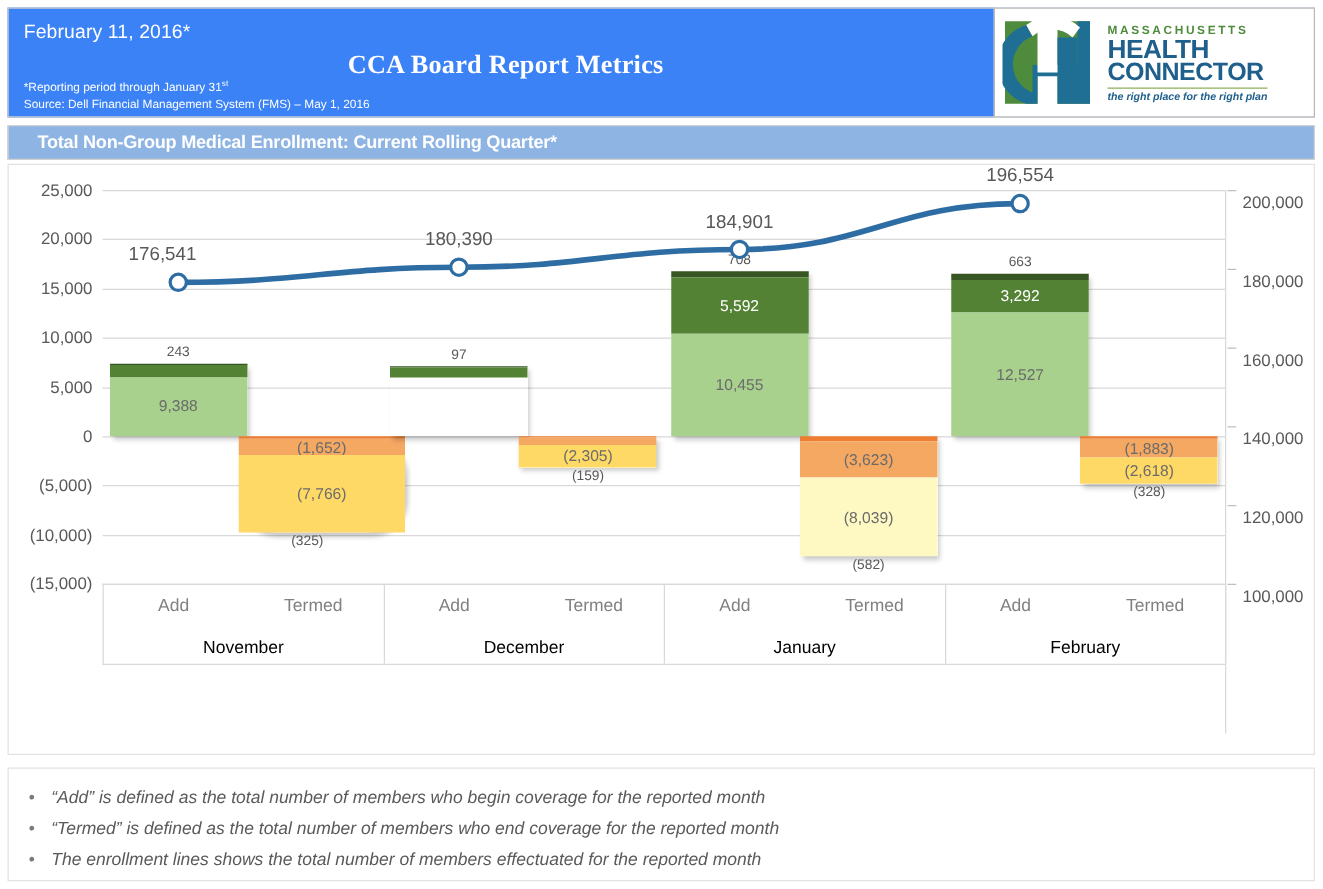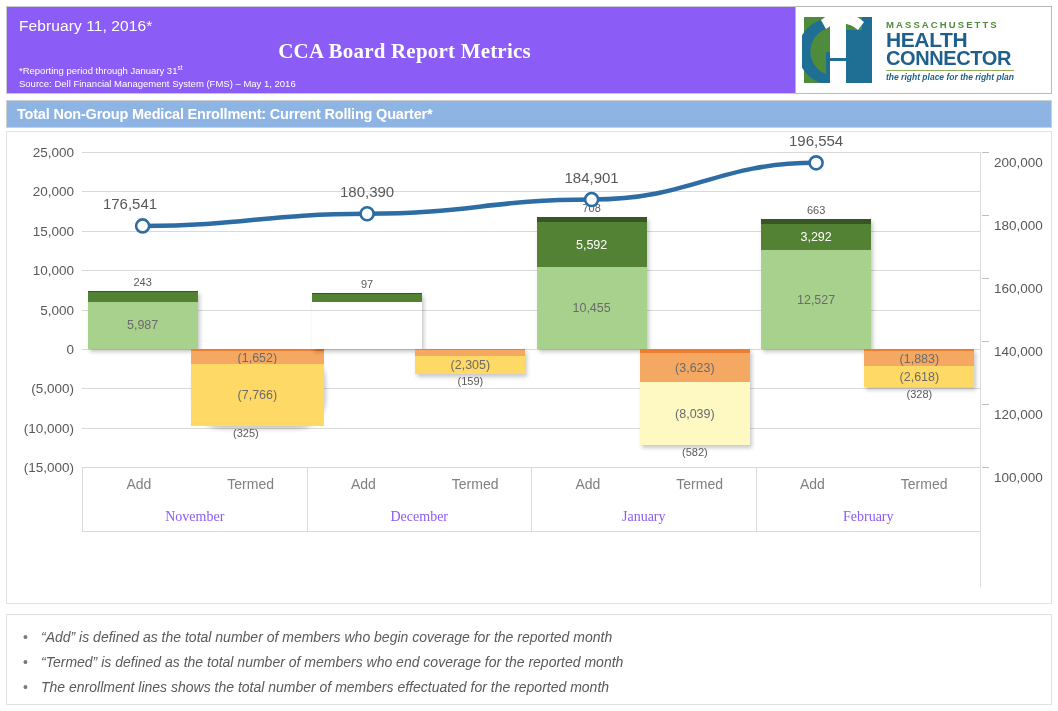--- a/index.html
+++ b/index.html
@@ -12,21 +12,21 @@
     position: relative;
     width: 1058px; height: 711px;
     background: #ffffff;
     overflow: hidden;
   }
 
   
   .header-bar {
     position: absolute; left: 6px; top: 6px;
     width: 1046px; height: 88px;
-    background: #8b5cf6;
+    background: #3b82f6;
     border: 1px solid #c9c9c9;
   }
   .hdr-date {
     position: absolute; left: 12px; top: 10px;
     color: #ffffff; font-size: 15.5px; letter-spacing: .1px;
   }
   .hdr-title {
     position: absolute; left: 0; top: 32px; width: 795px;
     text-align: center;
     color: #ffffff; font-size: 21px; font-weight: bold;
@@ -73,21 +73,21 @@
   
   .section-bar {
     position: absolute; left: 6px; top: 100px;
     width: 1046px; height: 28px;
     background: #8eb4e3;
     border: 1px solid #d0d0d0;
     display: flex; align-items: center;
   }
   .section-bar span {
     color: #ffffff; font-size: 14.5px; font-weight: bold;
-    padding-left: 10px; letter-spacing: -0.2px;
+    padding-left: 10px; letter-spacing: -0.2px; margin-left: 13px;
   }
 
   
   .chart-panel {
     position: absolute; left: 6px; top: 131px;
     width: 1046px; height: 473px;
     background: #ffffff;
     border: 1px solid #e2e2e2;
   }
   .plot {
@@ -151,21 +151,21 @@
   }
   .cat-sub {
     position: absolute; top: 0; height: 32px; width: 50%;
     display: flex; align-items: center; justify-content: center;
     font-size: 14px; color: #808080;
   }
   .cat-sub.r { left: 50%; }
   .cat-month {
     position: absolute; top: 32px; height: 33px; width: 100%;
     display: flex; align-items: center; justify-content: center;
-    font-size: 14px; color: #8b5cf6; font-family: Liberation Serif, serif;
+    font-size: 14px; color: #000000;
   }
 
   
   .legend { position: absolute; left: 120px; top: 538px; width: 880px; }
   .lg-item {
     position: absolute; display: flex; align-items: center;
     font-size: 12.5px; color: #595959; white-space: nowrap;
   }
   .sw { width: 38px; height: 9px; margin-right: 7px; flex: none; }
 
@@ -250,21 +250,21 @@
         <div class="axis-right-tick" style="top: 189px;">140,000</div>
         <div class="axis-right-stub" style="top: 189px;"></div>
         <div class="axis-right-tick" style="top: 252px;">120,000</div>
         <div class="axis-right-stub" style="top: 252px;"></div>
         <div class="axis-right-tick" style="top: 315px;">100,000</div>
         <div class="axis-right-stub" style="top: 315px;"></div>
         <div class="bar" style="left: 5.615px; width: 110px; top: 138.569px; height: 58.3065px;">
           <div class="seg" style="top: 0px; height: 1.91363px; background: rgb(55, 86, 35);"></div>
           <div class="seg" style="top: 1.91363px; height: 9.24525px; background: rgb(84, 130, 53);"></div>
           <div class="seg" style="top: 11.1589px; height: 47.1476px; background: rgb(169, 209, 142);">
-            <span style="color: rgb(107, 107, 107);">5,987</span>
+            <span style="color: rgb(107, 107, 107);">9,388</span>
           </div>
         </div>
         <div class="lbl-out" style="left: 5.615px; width: 110px; top: 123.569px;">243</div>
         <div class="bar" style="left: 108.885px; width: 133px; top: 196.875px; height: 76.7261px; border-radius: 29px;">
           <div class="seg" style="top: 0px; height: 2.55937px; background: rgb(237, 125, 49);"></div>
           <div class="seg" style="top: 2.55937px; height: 13.0095px; background: rgb(244, 168, 98);">
             <span style="color: rgb(107, 107, 107);">(1,652)</span>
           </div>
           <div class="seg" style="top: 15.5689px; height: 61.1572px; background: rgb(255, 217, 102);">
             <span style="color: rgb(107, 107, 107);">(7,766)</span>

